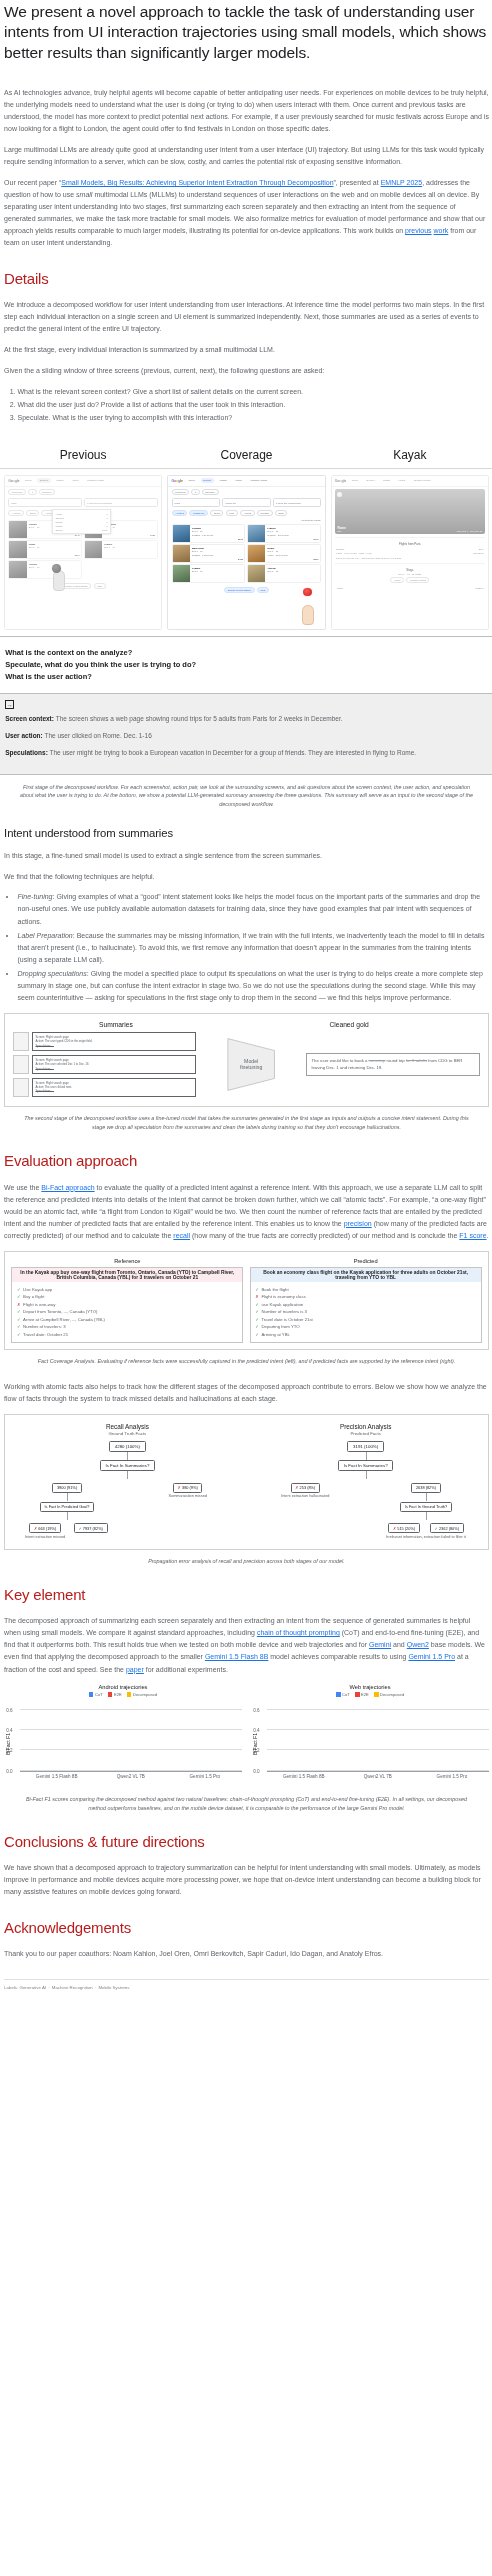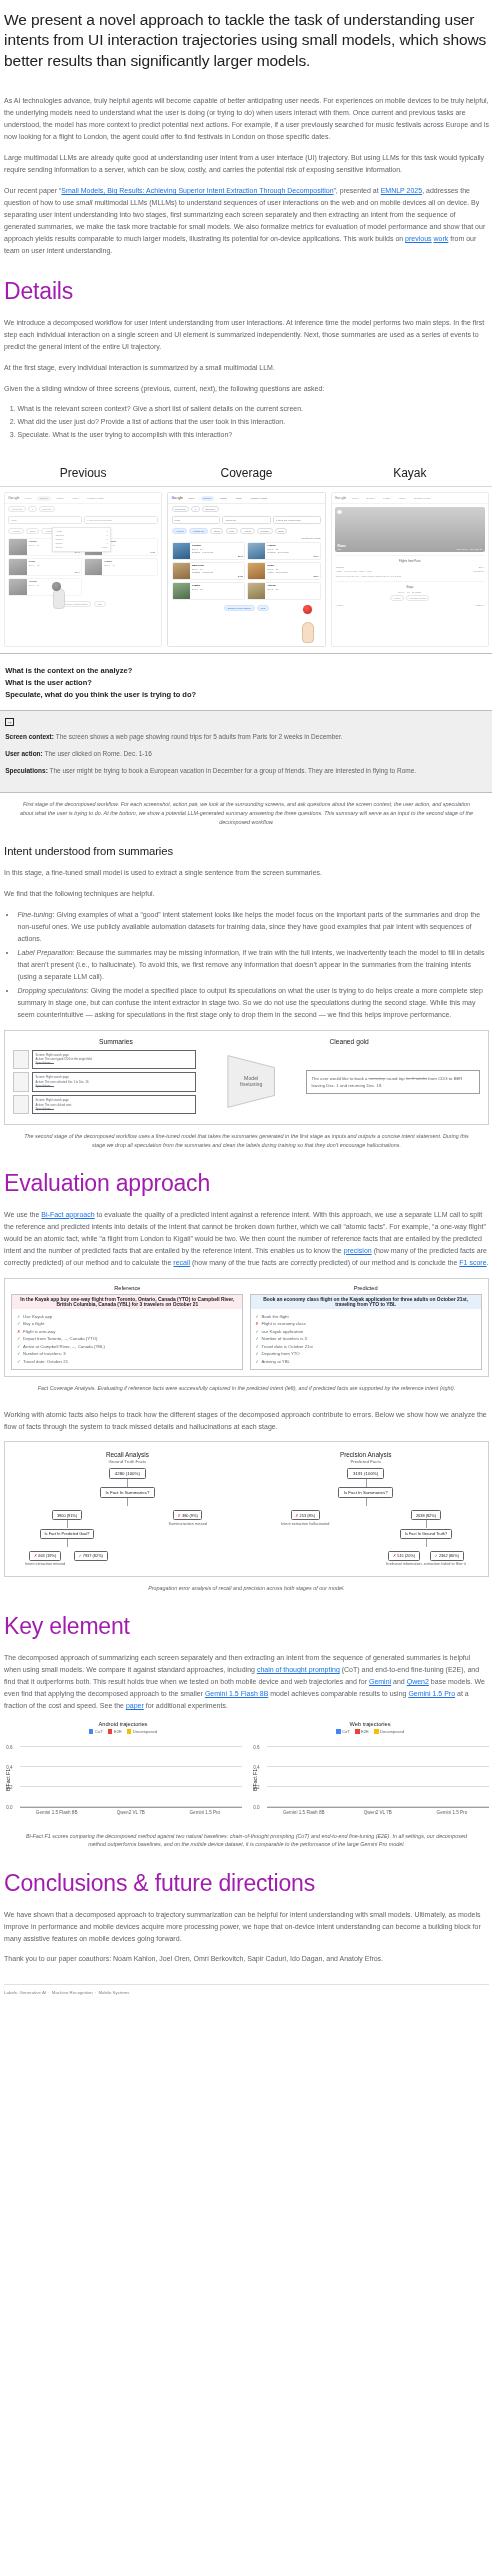--- a/index.html
+++ b/index.html
@@ -13,32 +13,32 @@
   .page { width:493px; padding:0 0 12.4px 0; }
 
   
   .lede {
     font-size:15.5px;
     line-height:1.32;
     color:#202124;
     font-weight:400;
     letter-spacing:-0.1px;
     margin:0 0 24px 0;
-    padding-top:10px;
+    padding-top:2px;
   }
   p.body {
     font-size:7px;
     line-height:1.72;
     color:#5f6368;
     margin:0 0 8.8px 0;
   }
   h2.sec {
-    font-size:23px;
+    font-size:15px;
     line-height:1.2;
-    color:#a21caf;
+    color:#b91c1c;
     font-weight:400;
     margin:20.6px 0 11.3px 0;
     letter-spacing:-0.2px;
   }
   h3.sub {
     font-size:11.3px;
     line-height:1.25;
     color:#202124;
     font-weight:400;
     margin:17.5px 0 9.3px 0;
@@ -467,22 +467,22 @@
             <span>Airport</span>
             <span>US$191</span>
           </div>
         </div>
       </div>
     </div>
 
     <div class="qa-wrap">
       <div class="qa-questions">
         <div>What is the context on the analyze?</div>
+        <div>Speculate, what do you think the user is trying to do?</div>
         <div>What is the user action?</div>
-        <div>Speculate, what do you think the user is trying to do?</div>
       </div>
       <div class="qa-answers">
         <div class="arrow-box">→</div>
         <p><b>Screen context:</b><span> The screen shows a web page showing round trips for 5 adults from Paris for 2 weeks in December.</span></p>
         <p><b>User action:</b><span> The user clicked on Rome. Dec. 1-16</span></p>
         <p><b>Speculations:</b><span> The user might be trying to book a European vacation in December for a group of friends. They are interested in flying to Rome.</span></p>
       </div>
     </div>
     <div class="caption">First stage of the decomposed workflow. For each screenshot, action pair, we look at the surrounding screens, and ask questions about the screen context, the user action, and speculation about what the user is trying to do. At the bottom, we show a potential LLM-generated summary answering the three questions. This summary will serve as an input to the second stage of the decomposed workflow.</div>
   </div>
@@ -789,20 +789,21 @@
               <div>Gemini 1.5 Pro</div>
             </div>
           </div>
         </div>
       </div>
     <div class="caption">Bi-Fact F1 scores comparing the decomposed method against two natural baselines: chain-of-thought prompting (CoT) and end-to-end fine-tuning (E2E). In all settings, our decomposed method outperforms baselines, and on the mobile device dataset, it is comparable to the performance of the large Gemini Pro model.</div>
 
     <h2 class="sec">Conclusions &amp; future directions</h2>
     <p class="body">We have shown that a decomposed approach to trajectory summarization can be helpful for intent understanding with small models. Ultimately, as models improve in performance and mobile devices acquire more processing power, we hope that on-device intent understanding can become a building block for many assistive features on mobile devices going forward.</p>
 
+    <h2 class="sec">Acknowledgements</h2>
     <p class="body">Thank you to our paper coauthors: Noam Kahlon, Joel Oren, Omri Berkovitch, Sapir Caduri, Ido Dagan, and Anatoly Efros.</p>
 
     <div class="site-footer">
       <span>Labels:</span>
       <a href="#">Generative AI</a><span class="sep">·</span><a href="#">Machine Recognition</a><span class="sep">·</span><a href="#">Mobile Systems</a>
     </div>
   </div>
 </div>
 
 

